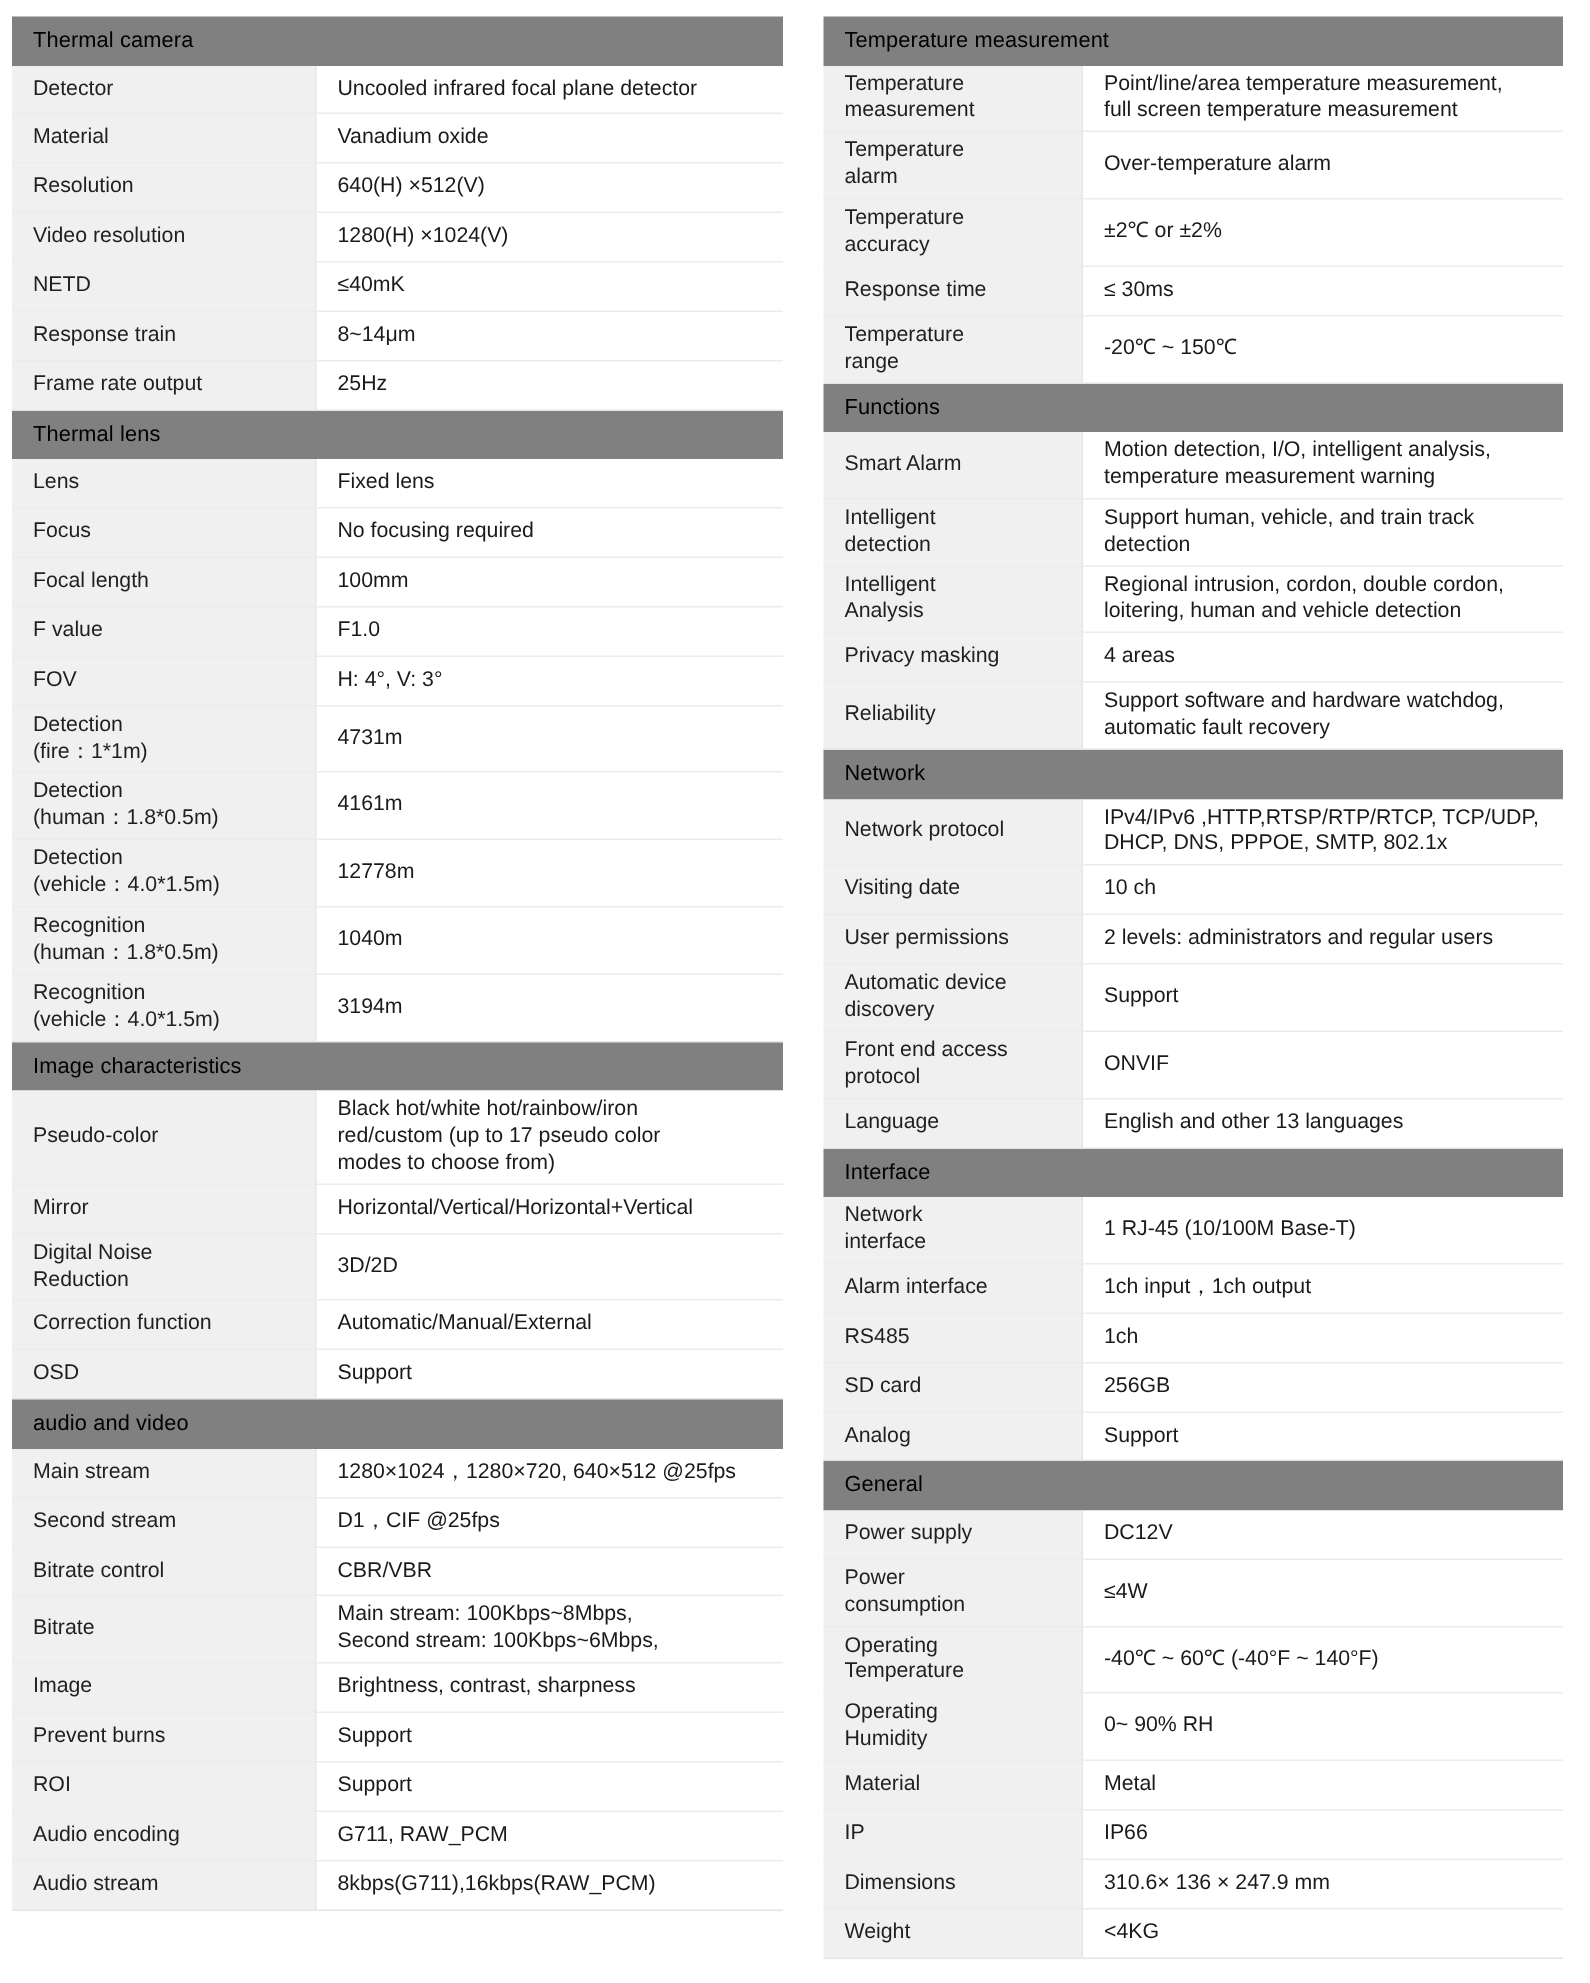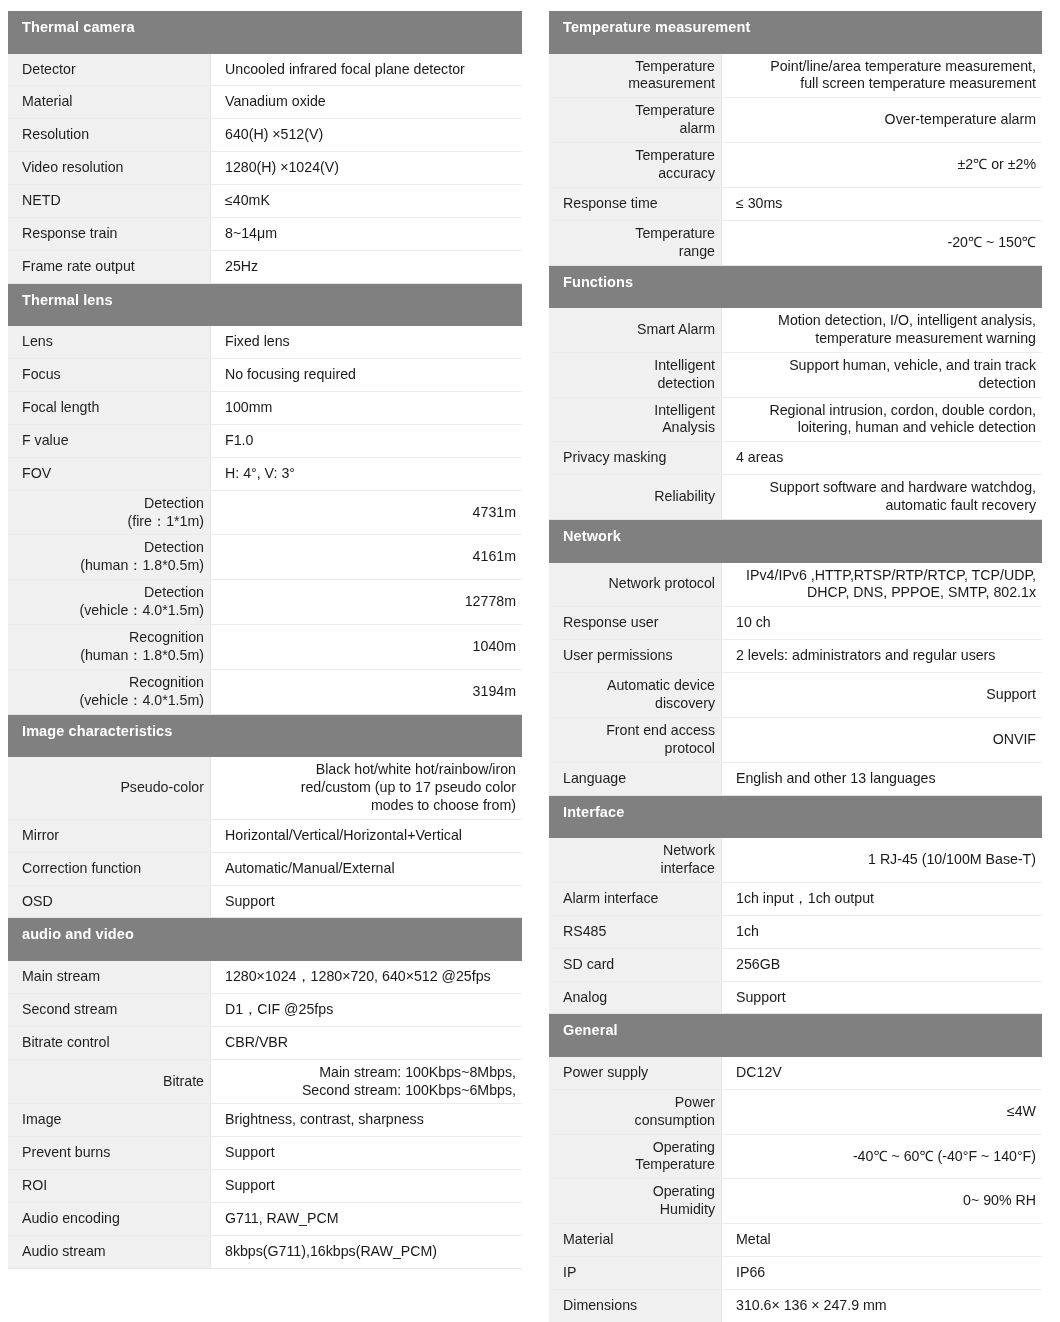--- a/index.html
+++ b/index.html
@@ -28,25 +28,25 @@
     display: flex;
     flex-direction: column;
   }
   .col-left  { width: 514px; }
   .col-right { width: 493px; }
 
   .section { width: 100%; }
 
   .sec-header {
     background: #808080;
-    color: #ffffff;
-    font-weight: bold;
+    color: #000000;
+    font-weight: normal;
     font-size: 14.5px;
     line-height: 1;
-    padding: 9px 0 19px 14px;
+    padding: 9px 0 9px 14px;
     letter-spacing: 0.1px;
   }
 
   table.spec {
     width: 100%;
     border-collapse: collapse;
     table-layout: fixed;
   }
   table.spec tr { border-bottom: 1px solid #ececec; }
   table.spec tr:last-child { border-bottom: 1px solid #e4e4e4; }
@@ -67,21 +67,21 @@
     color: #1a1a1a;
     white-space: pre-line;
     border-left: 1px solid #e6e6e6;
   }
 
   
   .col-left td.k { width: 182px; }
   
   .col-right td.k { width: 152px; }
 
-  .tight td.k, .tight td.v { padding-top: 4px; padding-bottom: 4px; text-align: right; }
+  .tight td.k, .tight td.v { padding-top: 4px; padding-bottom: 4px; }
 </style>
 </head>
 <body>
 
 <div class="page">
   <div class="col col-left">
       <div class="section">
         <div class="sec-header">Thermal camera</div>
         <table class="spec">
           <tbody>
@@ -175,20 +175,25 @@
             <tr class="tight">
               <td class="k">Pseudo-color</td>
               <td class="v">Black hot/white hot/rainbow/iron
 red/custom (up to 17 pseudo color
 modes to choose from)</td>
             </tr>
             <tr>
               <td class="k">Mirror</td>
               <td class="v">Horizontal/Vertical/Horizontal+Vertical</td>
             </tr>
+            <tr class="tight">
+              <td class="k">Digital Noise
+Reduction</td>
+              <td class="v">3D/2D</td>
+            </tr>
             <tr>
               <td class="k">Correction function</td>
               <td class="v">Automatic/Manual/External</td>
             </tr>
             <tr>
               <td class="k">OSD</td>
               <td class="v">Support</td>
             </tr>
           </tbody>
         </table>
@@ -307,21 +312,21 @@
       <div class="section">
         <div class="sec-header">Network</div>
         <table class="spec">
           <tbody>
             <tr class="tight">
               <td class="k">Network protocol</td>
               <td class="v">IPv4/IPv6 ,HTTP,RTSP/RTP/RTCP, TCP/UDP,
 DHCP, DNS, PPPOE, SMTP, 802.1x</td>
             </tr>
             <tr>
-              <td class="k">Response user</td>
+              <td class="k">Visiting date</td>
               <td class="v">10 ch</td>
             </tr>
             <tr>
               <td class="k">User permissions</td>
               <td class="v">2 levels: administrators and regular users</td>
             </tr>
             <tr class="tight">
               <td class="k">Automatic device
 discovery</td>
               <td class="v">Support</td>

